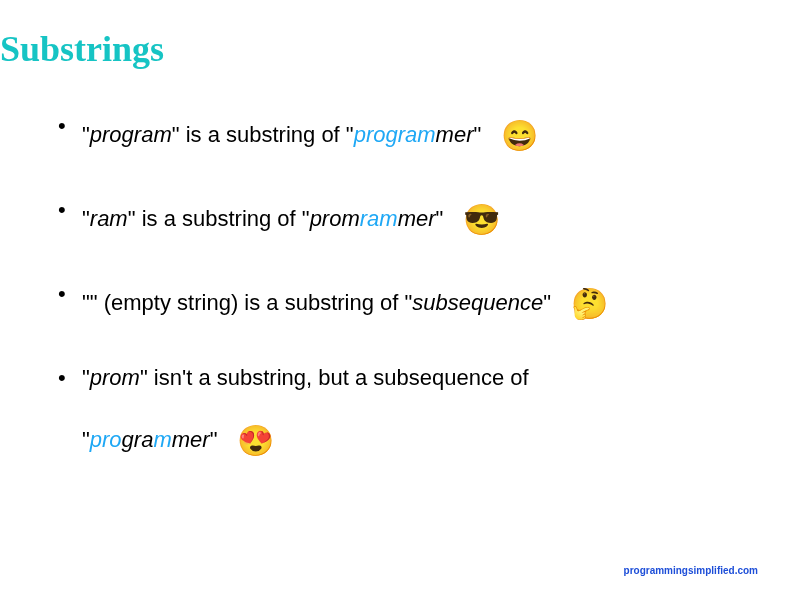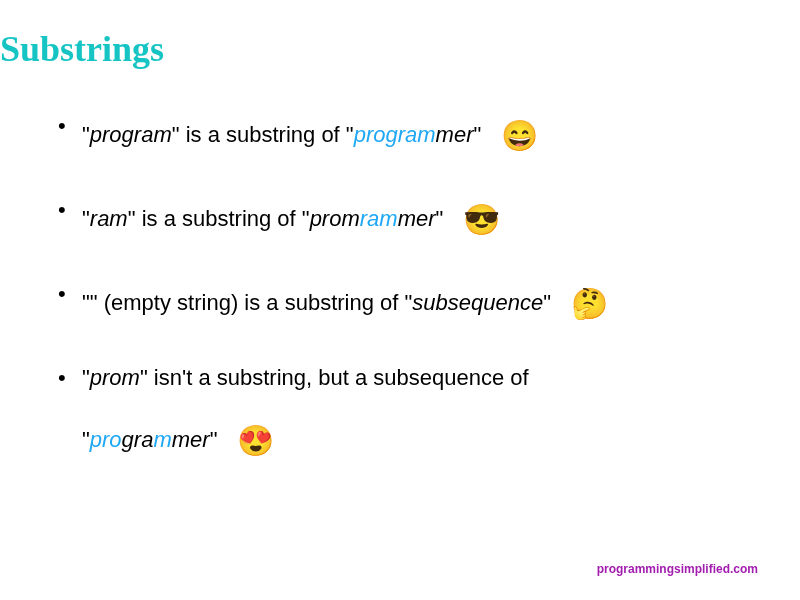--- a/index.html
+++ b/index.html
@@ -55,23 +55,23 @@
     .emoji {
       font-size: 30px;
       vertical-align: middle;
       margin-left: 14px;
       display: inline-block;
     }
     .footer {
       position: absolute;
       bottom: 24px;
       right: 42px;
-      font-size: 12px;
+      font-size: 10px;
       font-weight: bold;
-      color: #a21caf;
+      color: #1d4ed8;
     }
   </style>
 </head>
 <body>
 
 <h1 class="title">Substrings</h1>
 
 <div class="content">
   <ul>
 

